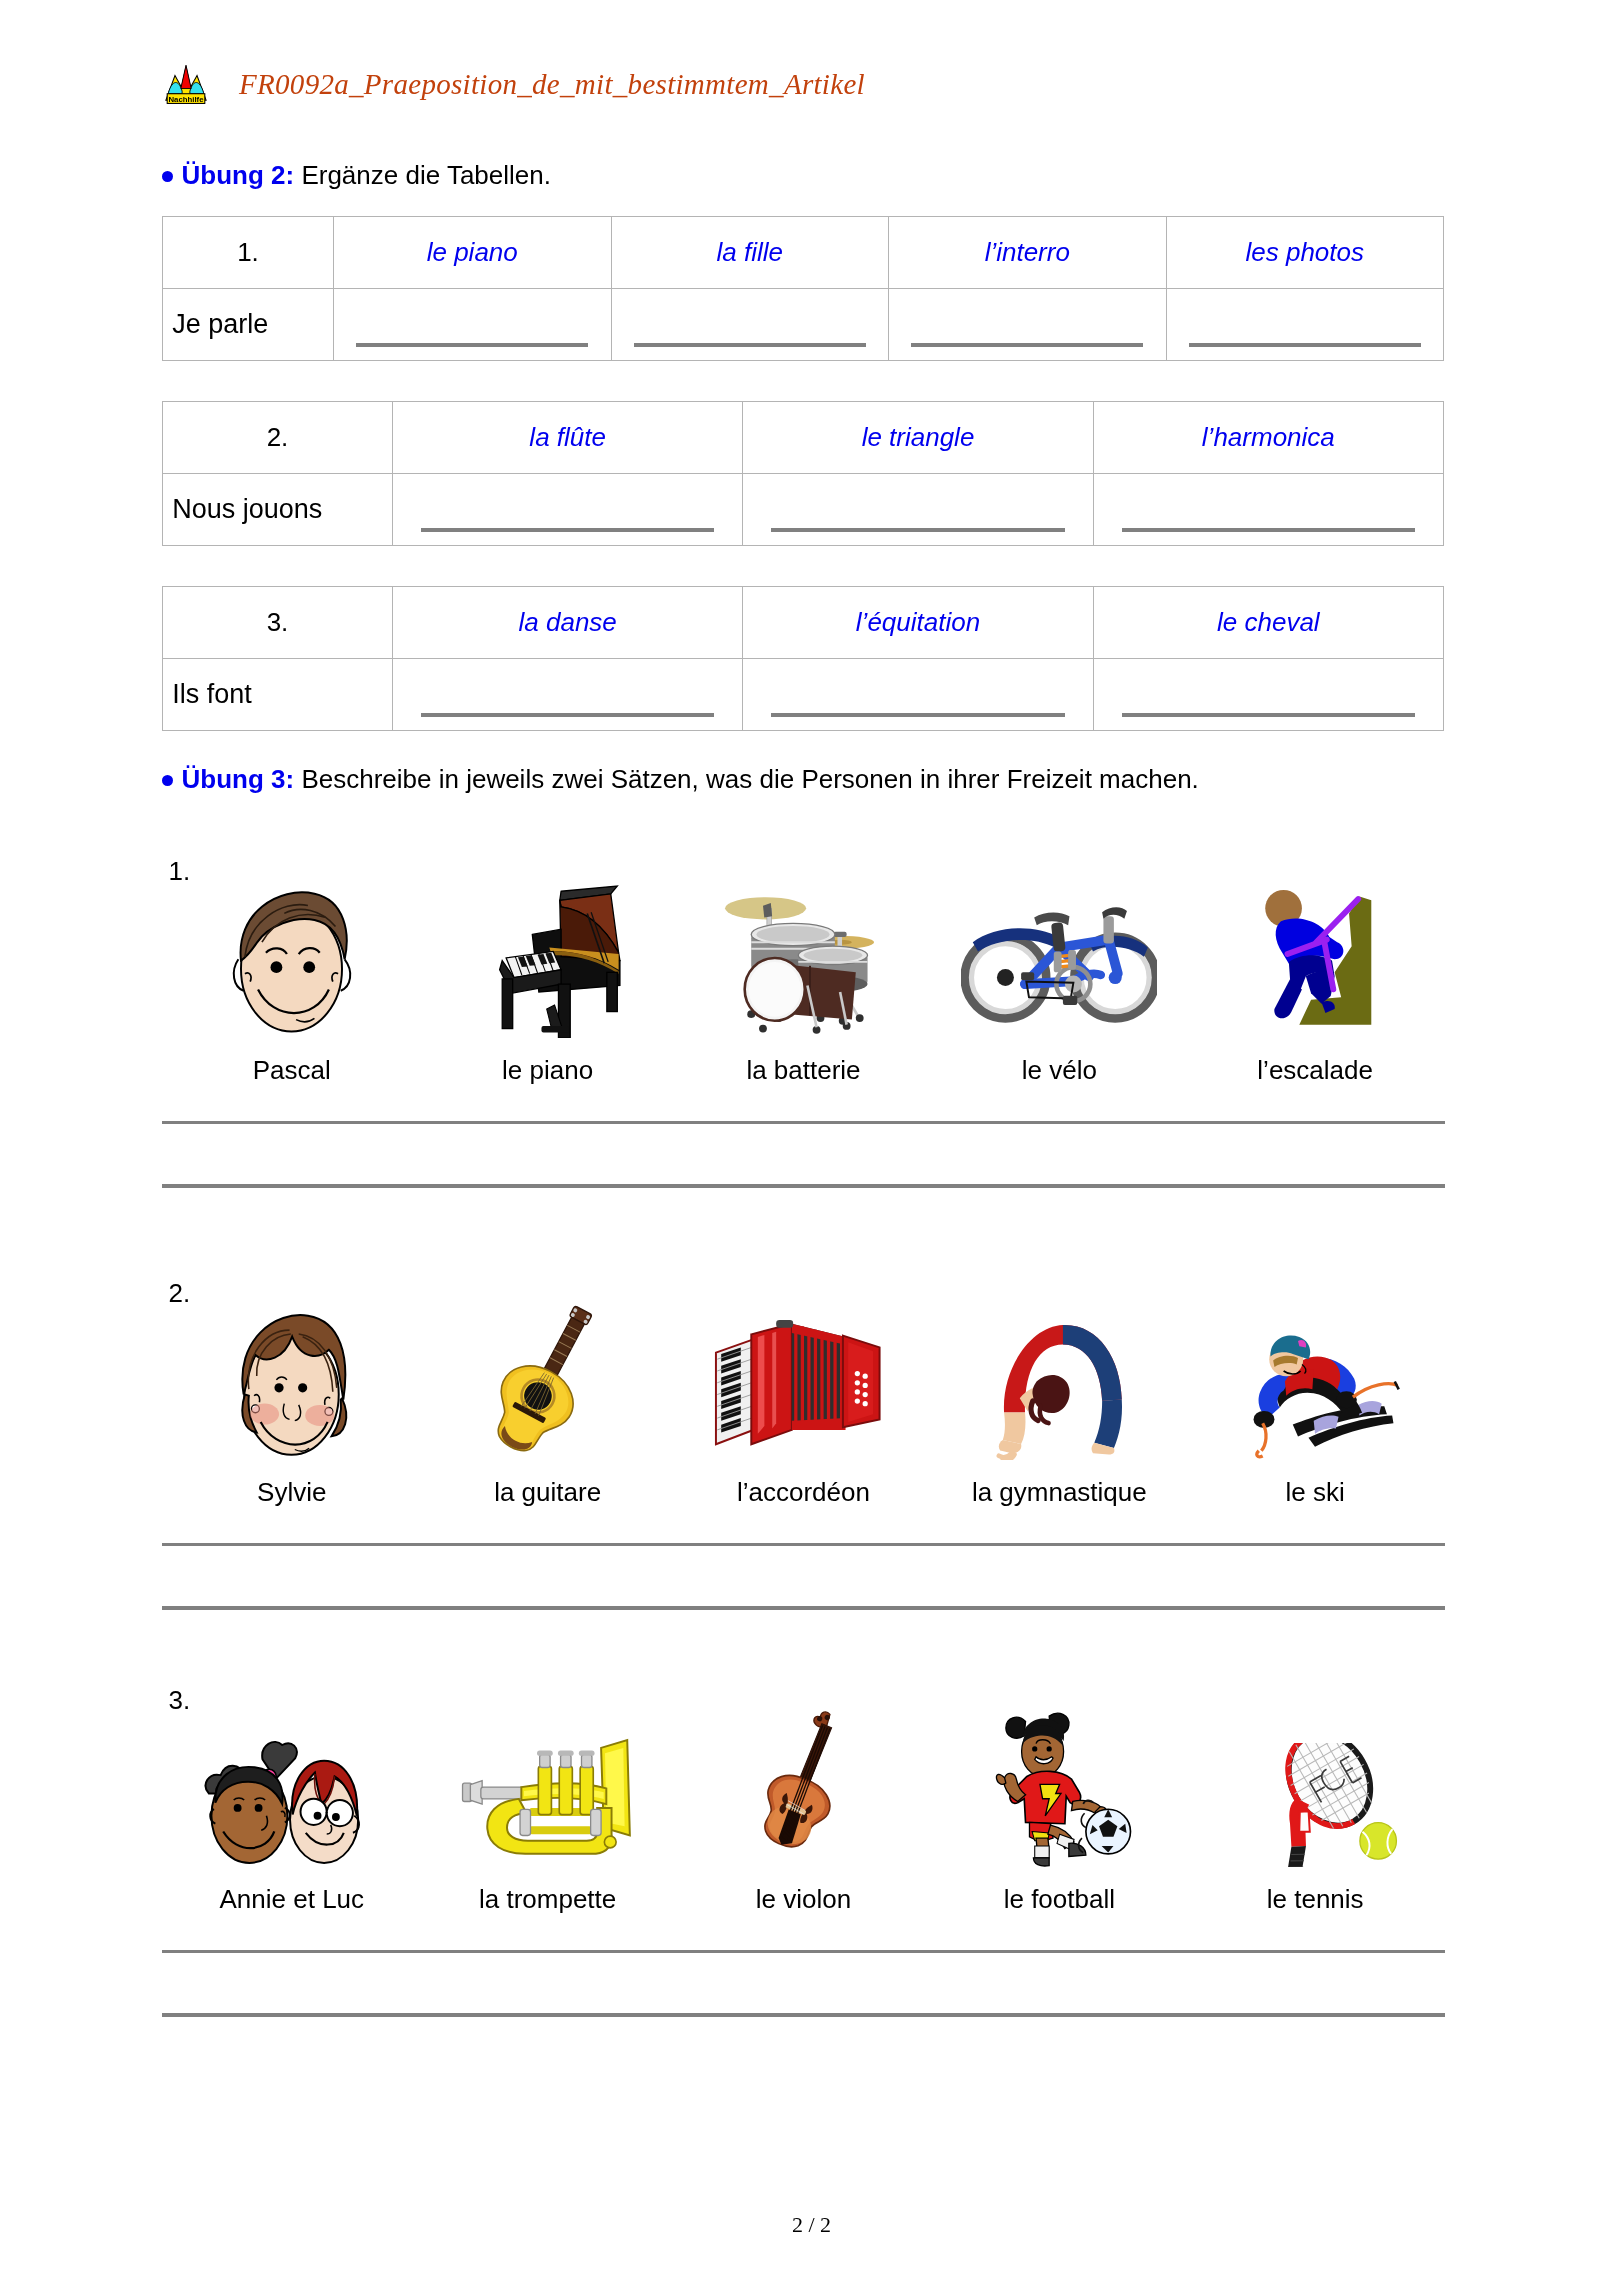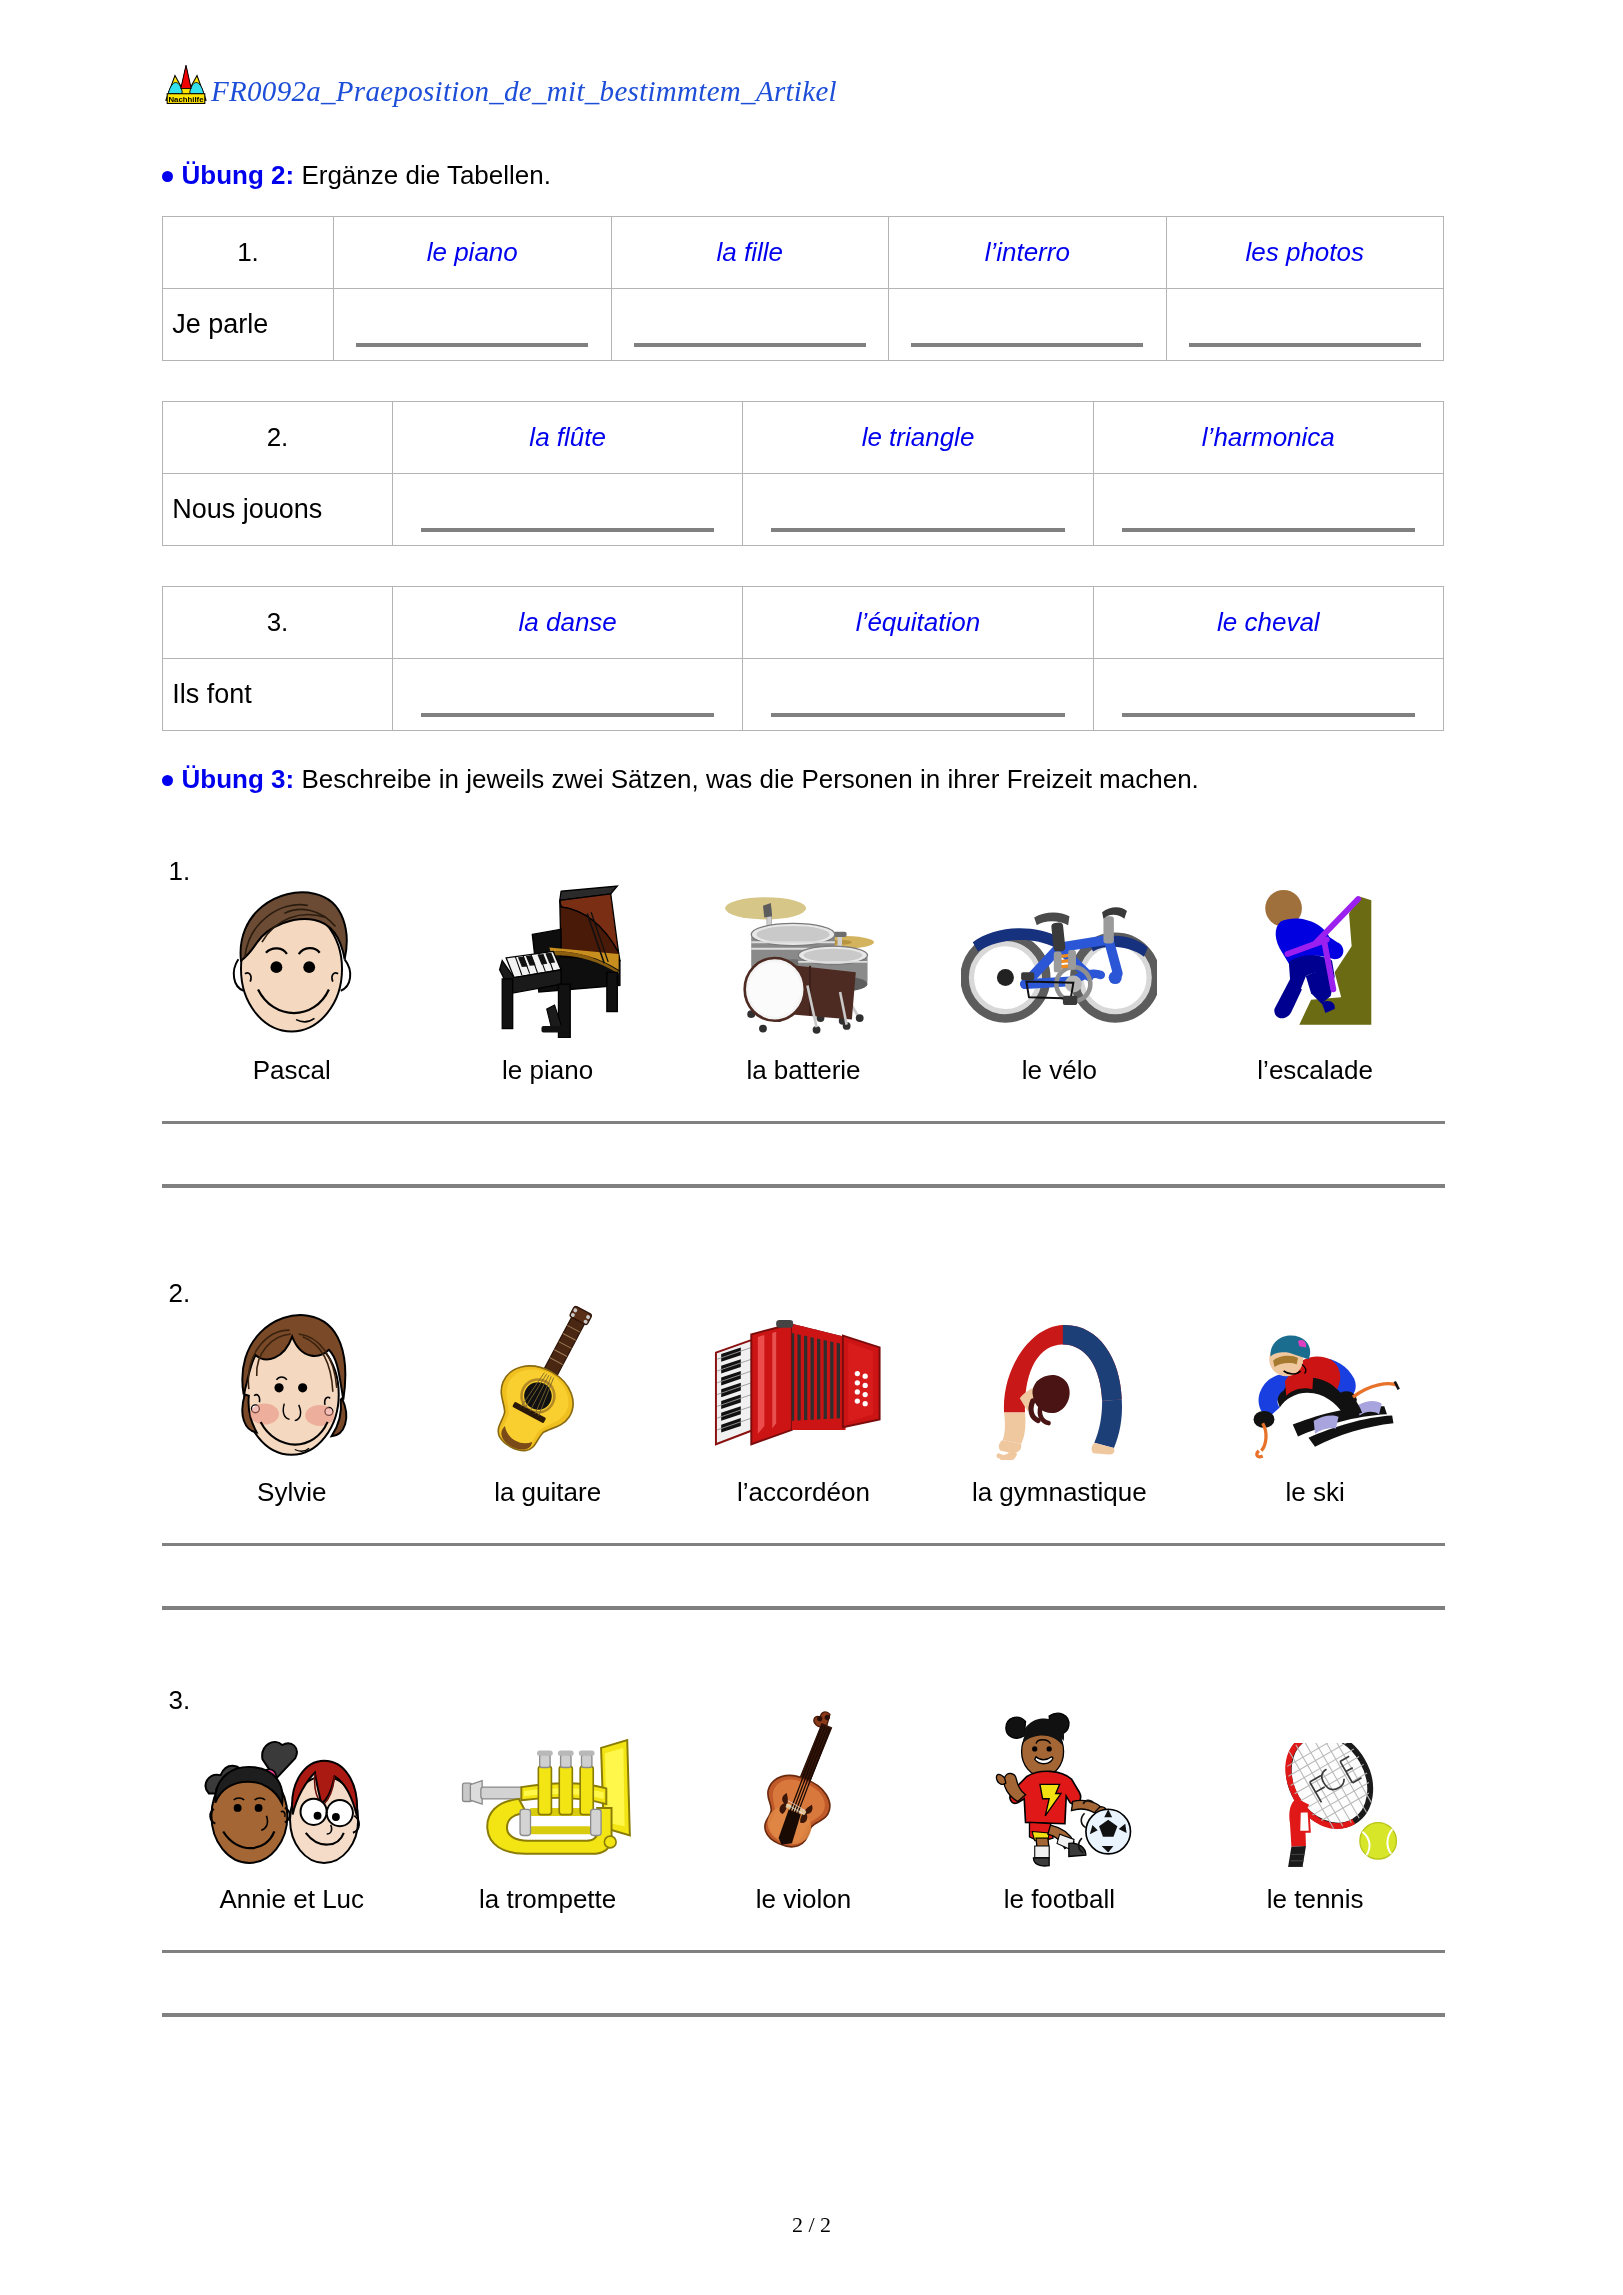--- a/index.html
+++ b/index.html
@@ -23,37 +23,37 @@
     height: 2295px;
     background: #fff;
   }
 
   
   .header {
     position: absolute;
     left: 162px;
     top: 60px;
     display: flex;
-    align-items: flex-end;
-    gap: 1px;
+    align-items: center;
+    gap: 29px;
   }
   .logo {
     width: 48px;
     height: 48px;
     position: relative;
     flex: 0 0 auto;
   }
   .logo svg { display: block; }
   .doc-title {
     font-family: "Liberation Serif", serif;
     font-style: italic;
     font-size: 29px;
     letter-spacing: 0.3px;
     white-space: nowrap;
-    color: #1d4ed8;
+    color: #c2410c;
   }
 
   
   .ex-heading {
     position: absolute;
     font-size: 26px;
     line-height: 1.42;
     color: #000;
   }
   .bullet {

